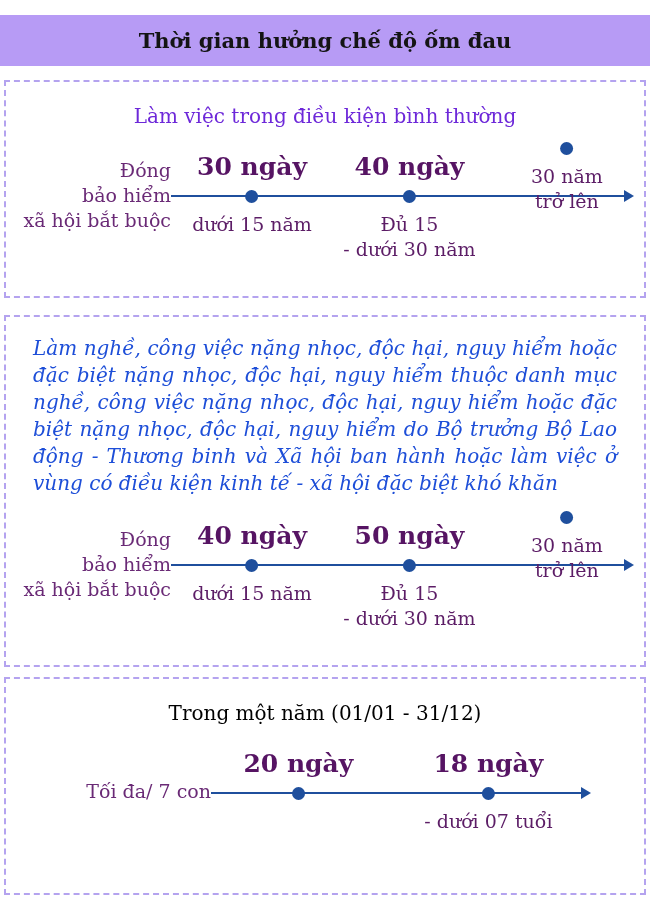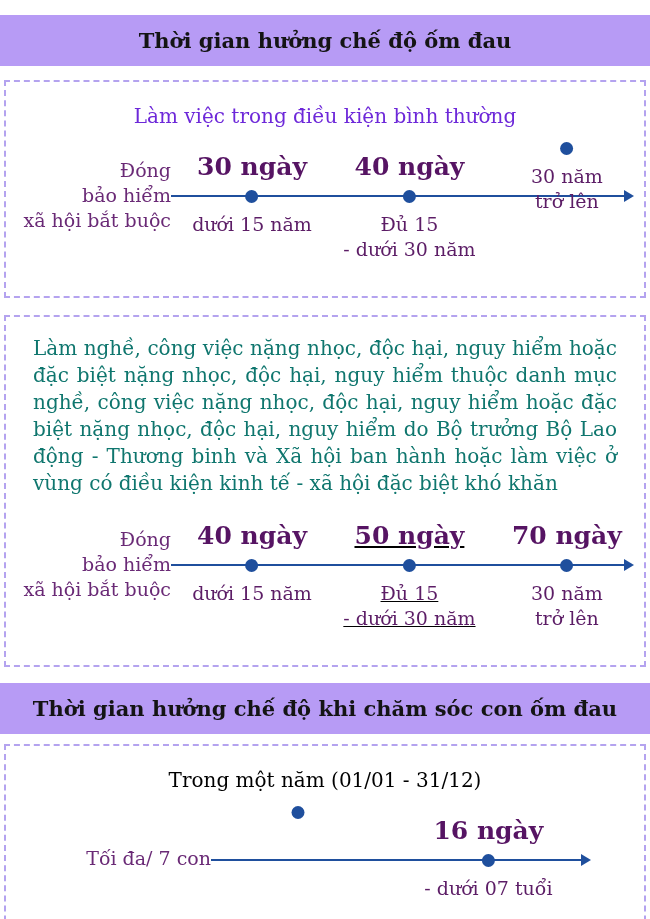--- a/index.html
+++ b/index.html
@@ -12,21 +12,21 @@
   .box{margin:0 4px;border:2px dashed #b4a3ef;background:#ffffff;box-sizing:border-box;}
   #box1{margin-top:14px;}
   #box2{margin-top:17px;}
   #bar2{margin-top:16px;}
   #box3{margin-top:10px;margin-bottom:5px;}
 
   .box-heading{text-align:center;font-size:20px;padding-top:22px;color:#6d28d9;}
   .box-heading.purple{color:#000000;}
 
   .paragraph{margin:18px 27px 0 27px;font-size:20px;line-height:27px;
-             text-align:justify;color:#0f766e;}
+             text-align:justify;color:#1d4ed8;font-style:italic;}
 
   .timeline{display:flex;margin-top:14px;padding-bottom:22px;}
   .left-label{text-align:right;font-size:19px;line-height:25px;color:#6a2a76;flex:0 0 auto;}
   #box1 .left-label,#box2 .left-label{width:165px;padding-top:16px;}
   #box3 .left-label{width:205px;padding-top:40px;}
 
   .line-area{flex:1 1 auto;position:relative;height:132px;}
   #box1 .line-area,#box2 .line-area{margin-right:10px;}
   #box3 .line-area{margin-right:53px;}
 
@@ -102,58 +102,55 @@
         <div class="tl-line"></div>
         <div class="tl-arrow"></div>
         <div class="milestone" style="left:17.5%;">
           <div class="num">40 ngày</div>
           <div class="dot"></div>
           <div class="sub">
             <div>dưới 15 năm</div>
             <div></div>
           </div>
         </div>
-        <div class="milestone" style="left:51.5%;text-decoration:underline;">
+        <div class="milestone" style="left:51.5%;">
           <div class="num">50 ngày</div>
           <div class="dot"></div>
           <div class="sub">
             <div>Đủ 15</div>
             <div>- dưới 30 năm</div>
           </div>
         </div>
         <div class="milestone" style="left:85.5%;">
-          <div class="num">70 ngày</div>
           <div class="dot"></div>
           <div class="sub">
             <div>30 năm</div>
             <div>trở lên</div>
           </div>
         </div>
       </div>
     </div>
   </div>
 
-  <div class="bar" id="bar2">
-    <span>Thời gian hưởng chế độ khi chăm sóc con ốm đau</span>
-  </div>
 
   <div class="box" id="box3">
     <div class="box-heading purple">Trong một năm (01/01 - 31/12)</div>
     <div class="timeline">
       <div class="left-label">
         <div>Tối đa/ 7 con</div>
       </div>
       <div class="line-area">
         <div class="tl-line"></div>
         <div class="tl-arrow"></div>
         <div class="milestone" style="left:23%;">
+          <div class="num">20 ngày</div>
           <div class="dot"></div>
         </div>
         <div class="milestone" style="left:73%;">
-          <div class="num">16 ngày</div>
+          <div class="num">18 ngày</div>
           <div class="dot"></div>
           <div class="sub">
             <div>- dưới 07 tuổi</div>
           </div>
         </div>
       </div>
     </div>
   </div>
 
 </div>

